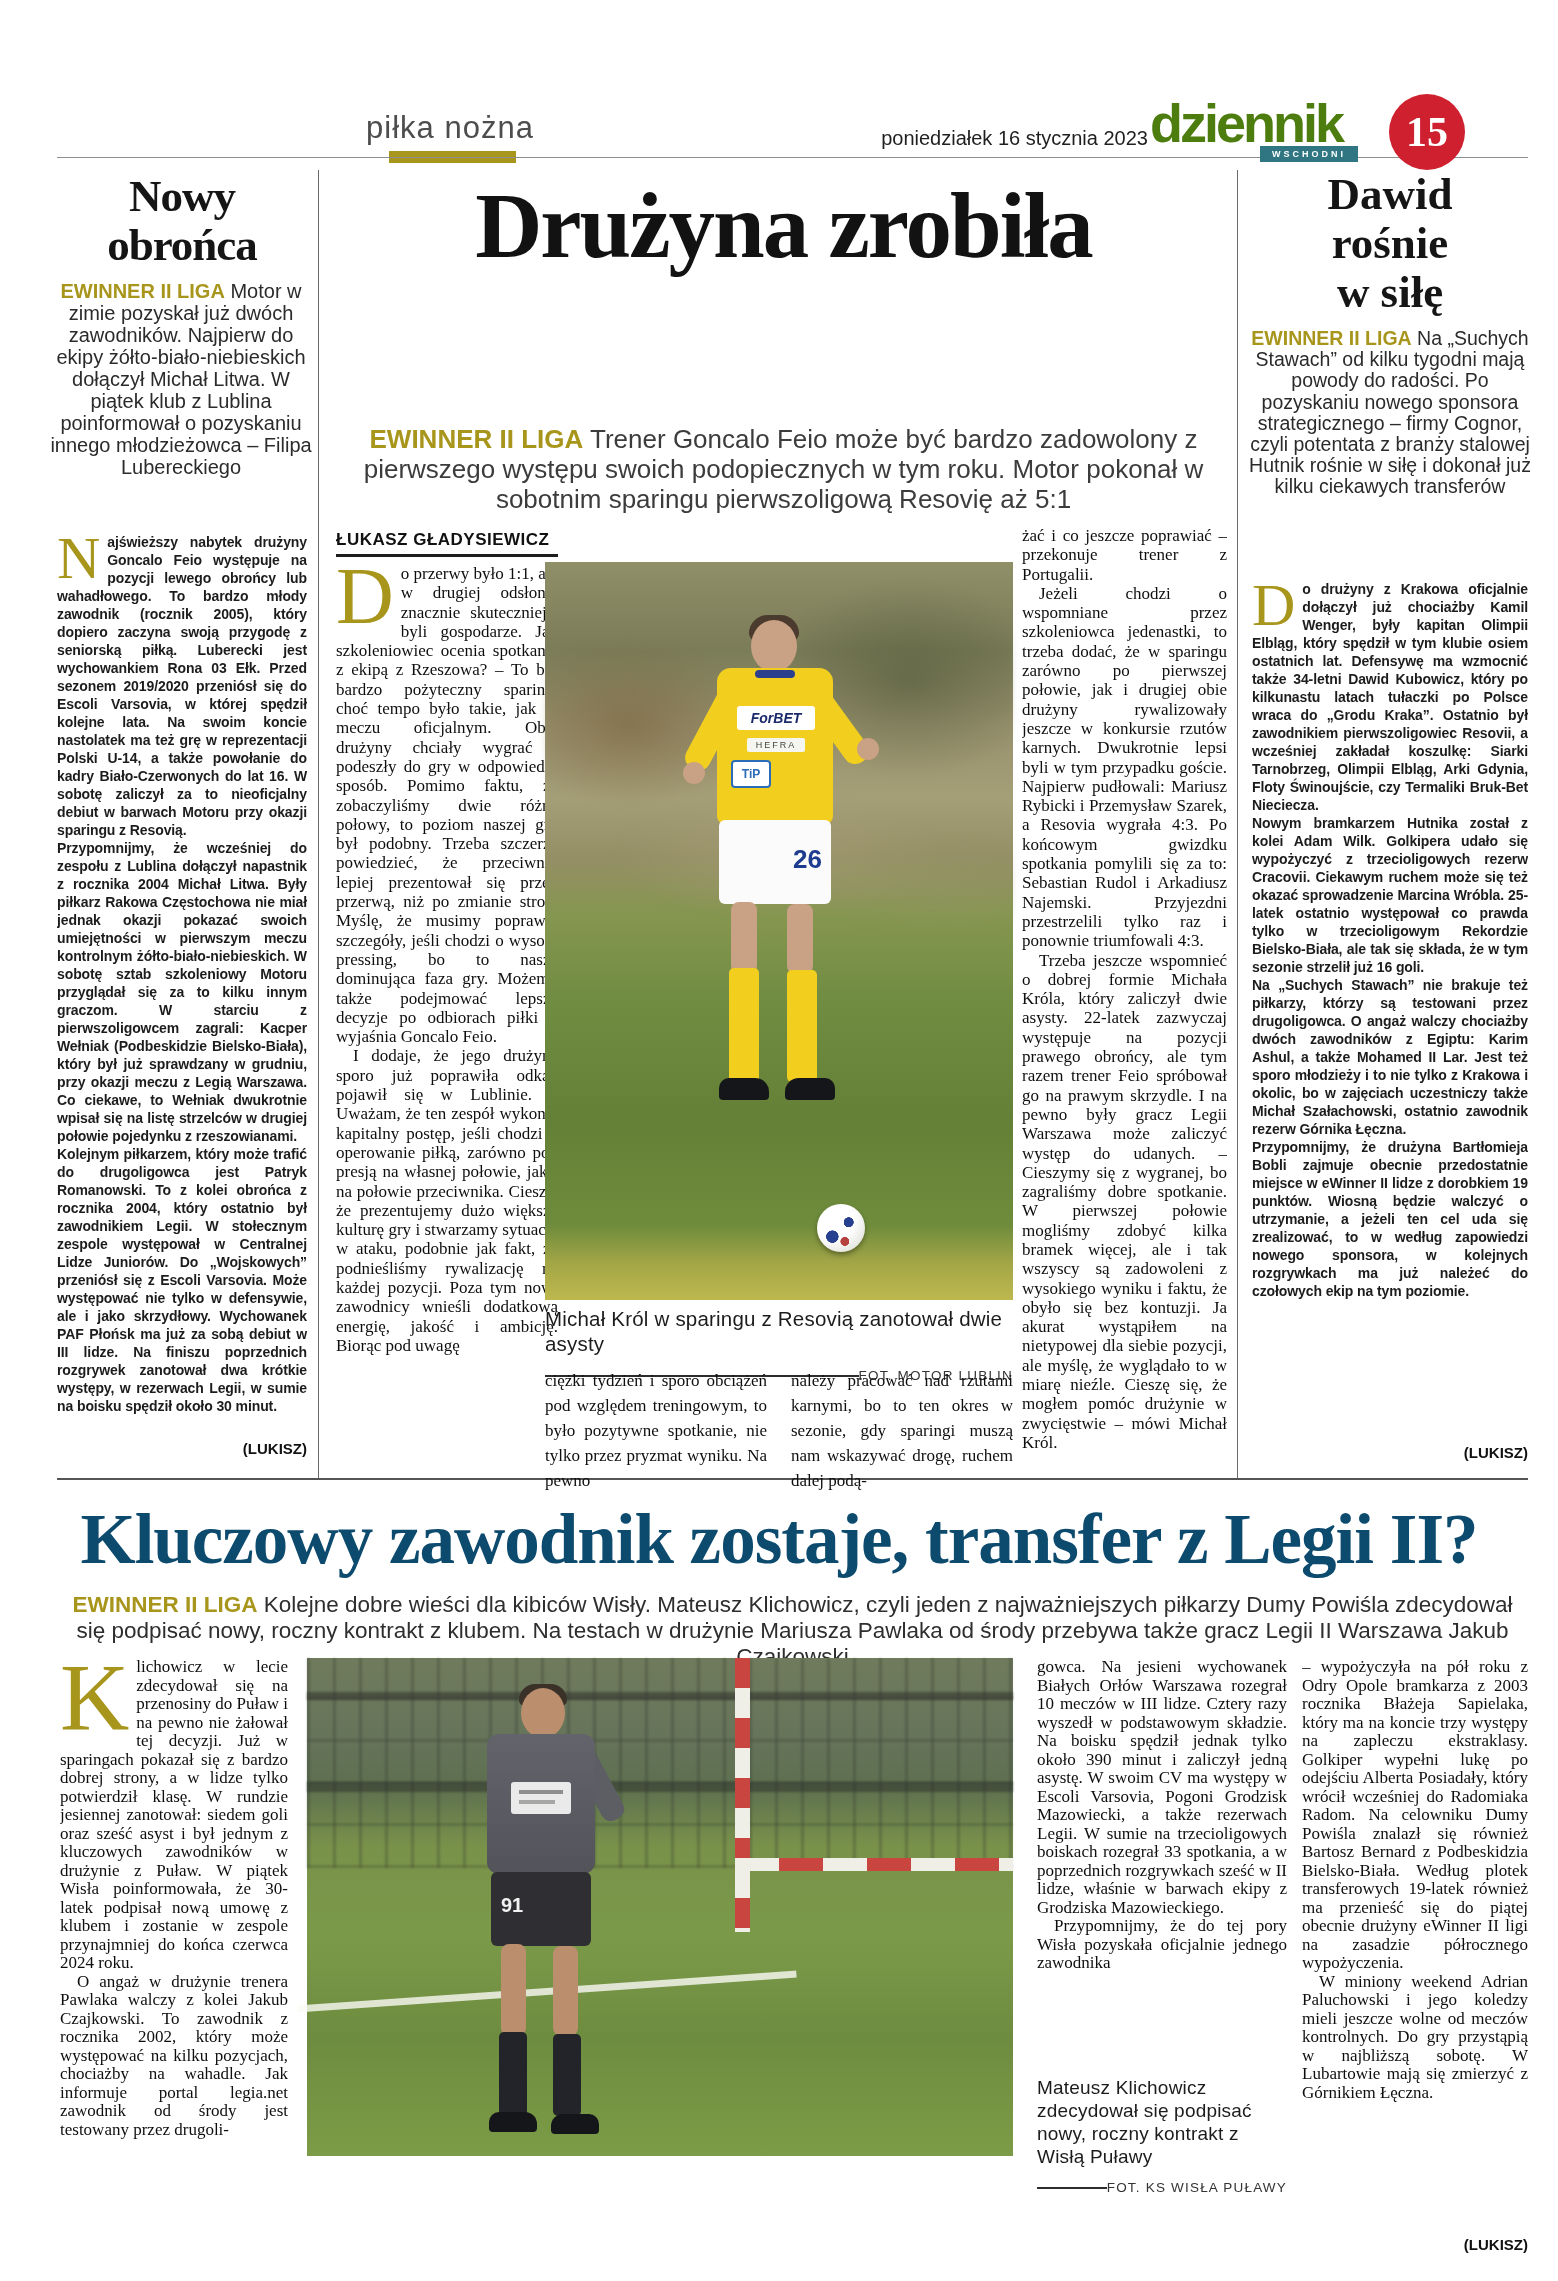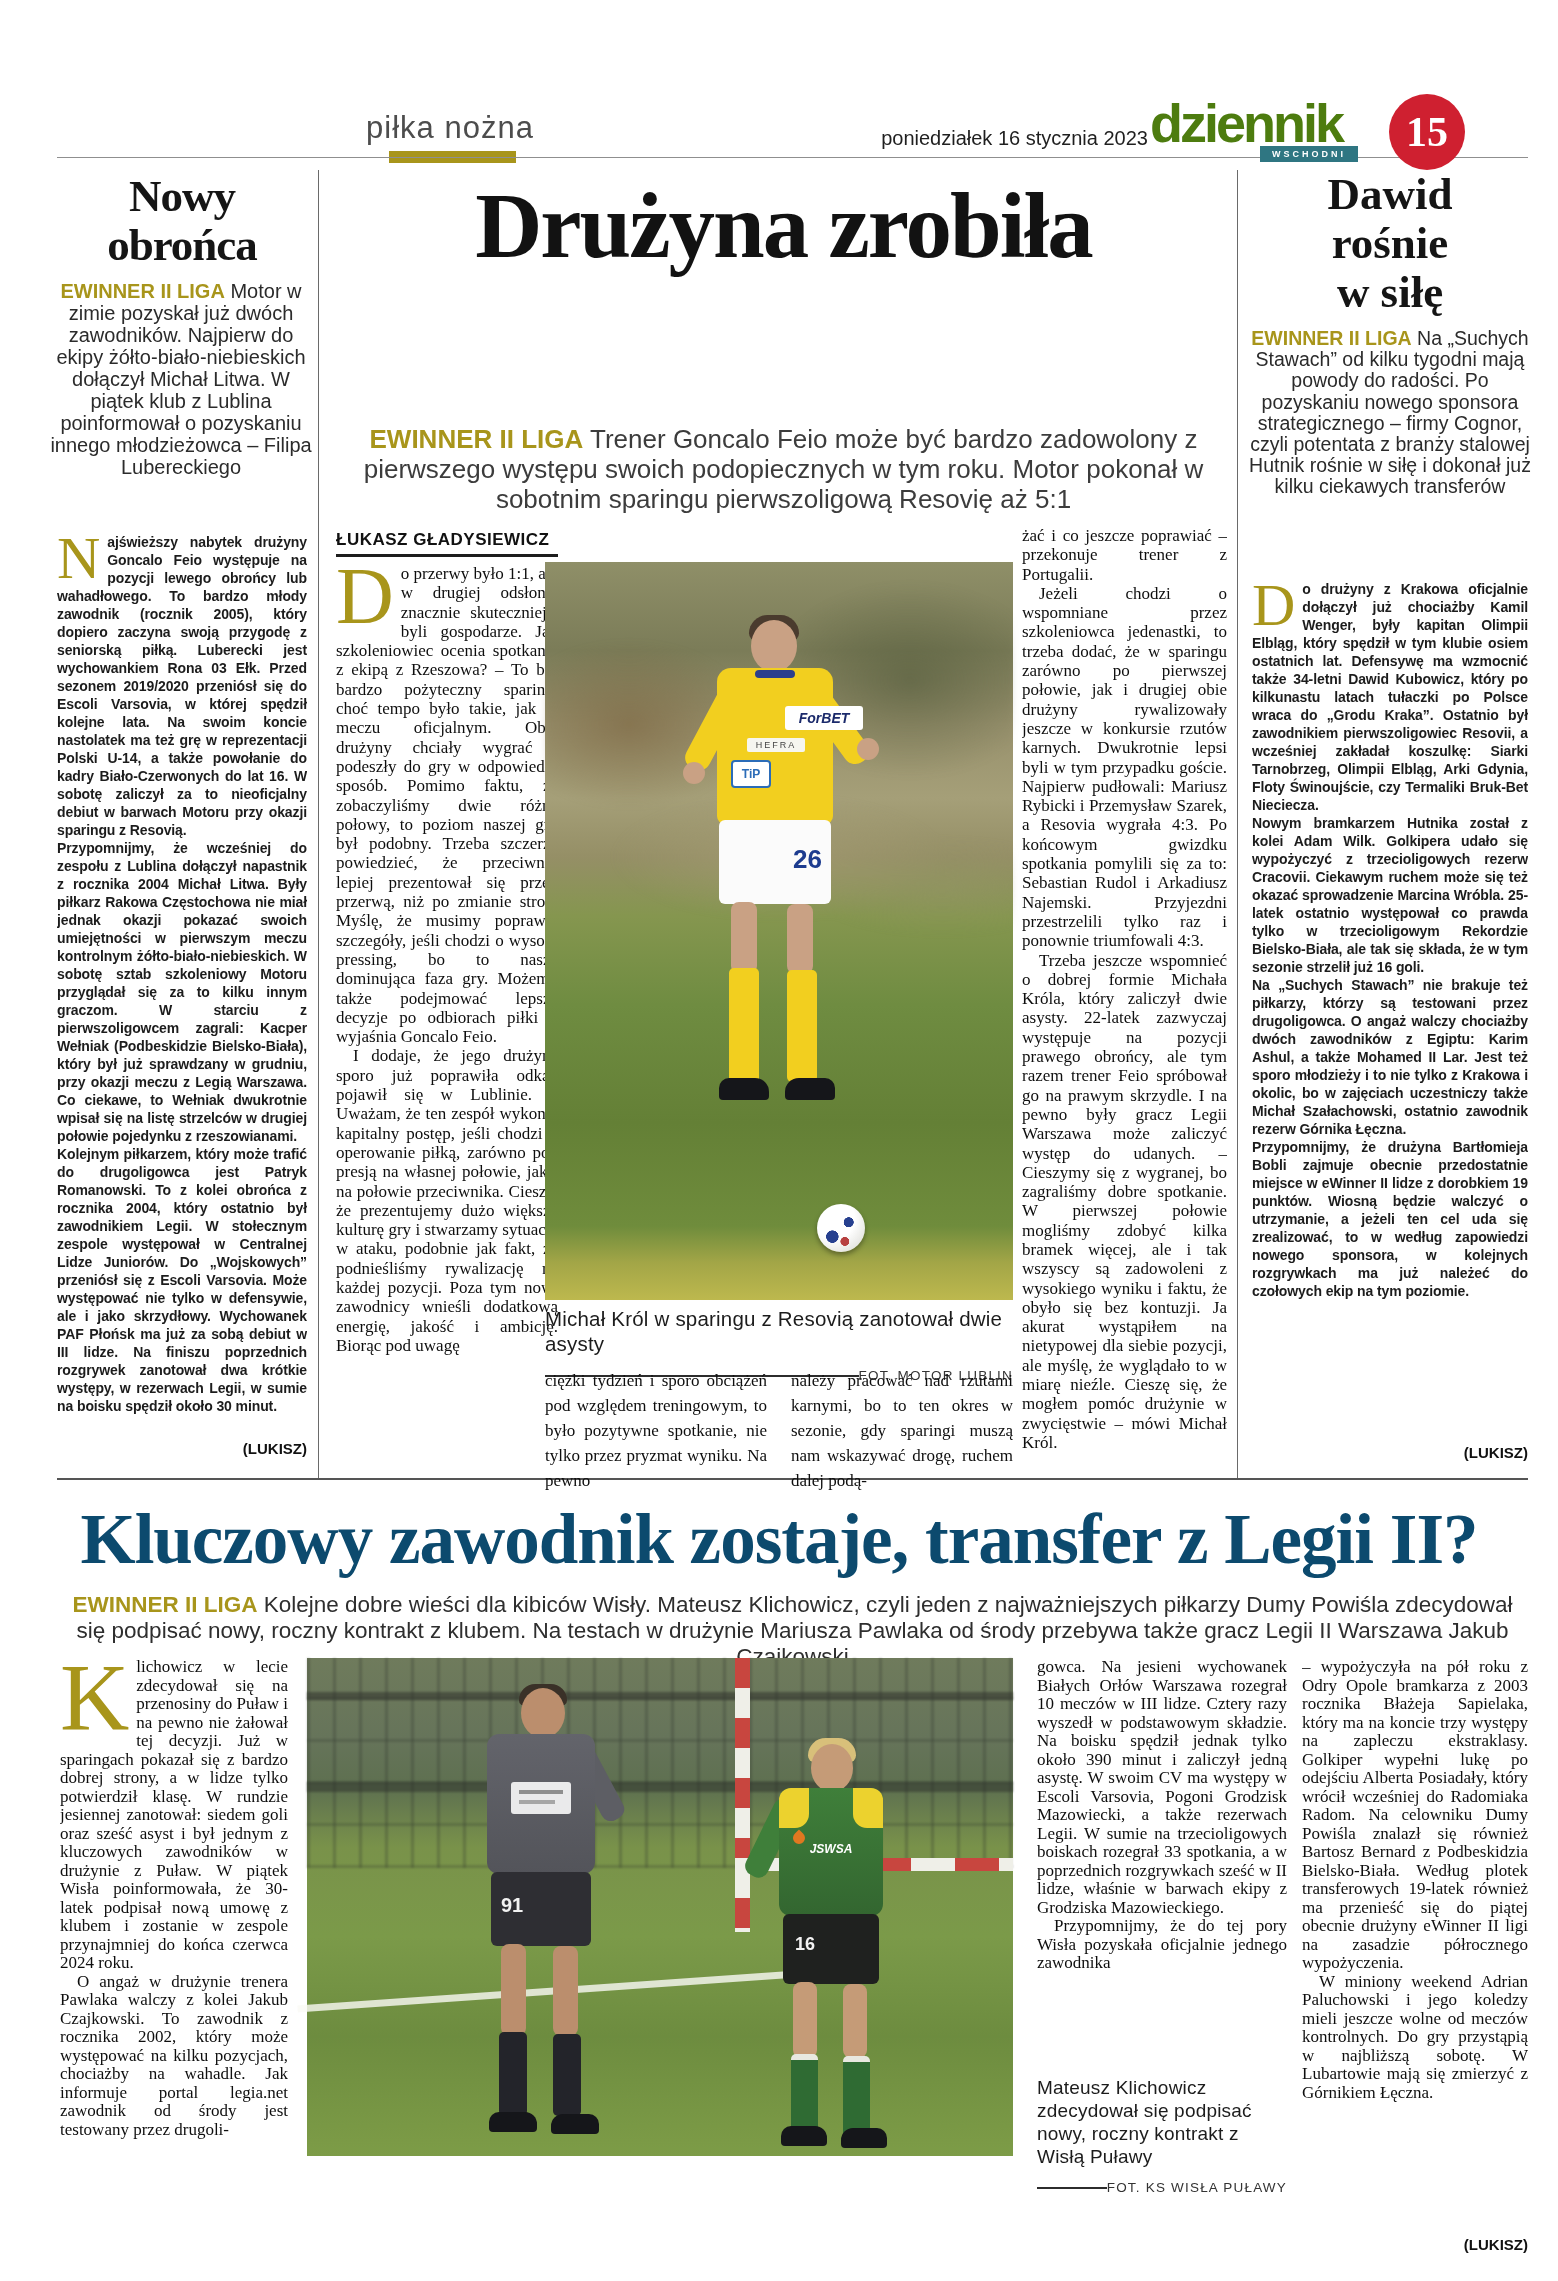--- a/index.html
+++ b/index.html
@@ -92,21 +92,21 @@
                radial-gradient(ellipse 240px 90px at 50% 40%,rgba(170,160,120,.45),transparent 70%),
                radial-gradient(ellipse 200px 70px at 85% 44%,rgba(150,150,105,.4),transparent 70%);}
   .player1{position:absolute;left:140px;top:58px;width:190px;height:640px;}
   .pl-part{position:absolute;}
   .p1-head{left:66px;top:0;width:46px;height:52px;background:#c9a184;border-radius:50%;}
   .p1-hair{left:64px;top:-5px;width:50px;height:26px;background:#4a3b2e;border-radius:24px 24px 10px 10px;}
   .p1-torso{left:32px;top:48px;width:116px;height:156px;background:#f2cf1f;border-radius:14px 14px 8px 8px;
             box-shadow:inset 0 6px 0 #2b3f8c00;}
   .p1-collar{left:70px;top:50px;width:40px;height:8px;background:#2b3f8c;border-radius:4px;}
   .p1-spon1{left:52px;top:86px;width:78px;height:24px;background:#fff;border-radius:3px;text-align:center;
-            font-size:14px;font-weight:bold;font-style:italic;color:#1b2a6b;line-height:24px;margin-left:48px;}
+            font-size:14px;font-weight:bold;font-style:italic;color:#1b2a6b;line-height:24px;}
   .p1-spon2{left:62px;top:118px;width:58px;height:14px;background:#f6f6f0;border-radius:2px;text-align:center;
             font-size:9px;letter-spacing:2px;color:#444;line-height:14px;}
   .p1-tip{left:46px;top:140px;width:36px;height:24px;background:#fff;border:2px solid #2b6cb8;border-radius:4px;
           text-align:center;font-size:12px;font-weight:bold;color:#2b6cb8;line-height:24px;}
   .p1-armL{left:138px;top:58px;width:26px;height:92px;background:#f2cf1f;border-radius:12px;transform:rotate(-36deg);}
   .p1-handL{left:172px;top:118px;width:22px;height:22px;background:#c9a184;border-radius:50%;}
   .p1-armR{left:16px;top:62px;width:26px;height:92px;background:#f2cf1f;border-radius:12px;transform:rotate(28deg);}
   .p1-handR{left:-2px;top:142px;width:22px;height:22px;background:#c9a184;border-radius:50%;}
   .p1-shorts{left:34px;top:200px;width:112px;height:84px;background:#fbfbfb;border-radius:6px;}
   .p1-num{left:108px;top:224px;font-size:26px;font-weight:bold;color:#1d3c8f;}
@@ -298,38 +298,20 @@
       <div class="pl-part p2a-patch"></div>
       <div class="pl-part p2a-shorts"></div>
       <div class="pl-part p2a-num">91</div>
       <div class="pl-part p2a-legL"></div>
       <div class="pl-part p2a-legR"></div>
       <div class="pl-part p2a-sockL"></div>
       <div class="pl-part p2a-sockR"></div>
       <div class="pl-part p2a-bootL"></div>
       <div class="pl-part p2a-bootR"></div>
     </div>
-    <div class="player2b">
-      <div class="pl-part p2b-hair"></div>
-      <div class="pl-part p2b-head"></div>
-      <div class="pl-part p2b-armL"></div>
-      <div class="pl-part p2b-torso"></div>
-      <div class="pl-part p2b-shoulderL"></div>
-      <div class="pl-part p2b-shoulderR"></div>
-      <div class="pl-part p2b-flame"></div>
-      <div class="pl-part p2b-spon">JSWSA</div>
-      <div class="pl-part p2b-shorts"></div>
-      <div class="pl-part p2b-num">16</div>
-      <div class="pl-part p2b-legL"></div>
-      <div class="pl-part p2b-legR"></div>
-      <div class="pl-part p2b-sockL"></div>
-      <div class="pl-part p2b-sockR"></div>
-      <div class="pl-part p2b-bootL"></div>
-      <div class="pl-part p2b-bootR"></div>
-    </div>
   </div>
 
   <div class="abs ba-col2 serif-body just hidden-ov">
     <p>gowca. Na jesieni wychowanek Białych Orłów Warszawa rozegrał 10 meczów w III lidze. Cztery razy wyszedł w podstawowym składzie. Na boisku spędził jednak tylko około 390 minut i zaliczył jedną asystę. W swoim CV ma występy w Escoli Varsovia, Pogoni Grodzisk Mazowiecki, a także rezerwach Legii. W sumie na trzecioligowych boiskach rozegrał 33 spotkania, a w poprzednich rozgrywkach sześć w II lidze, właśnie w barwach ekipy z Grodziska Mazowieckiego.</p>
     <p class="indent">Przypomnijmy, że do tej pory Wisła pozyskała oficjalnie jednego zawodnika</p>
   </div>
   <div class="abs ba-caption">
     <div class="caption-text">Mateusz Klichowicz zdecydował się podpisać nowy, roczny kontrakt z Wisłą Puławy</div>
     <div class="credit-row">
       <div class="credit-rule"></div>

